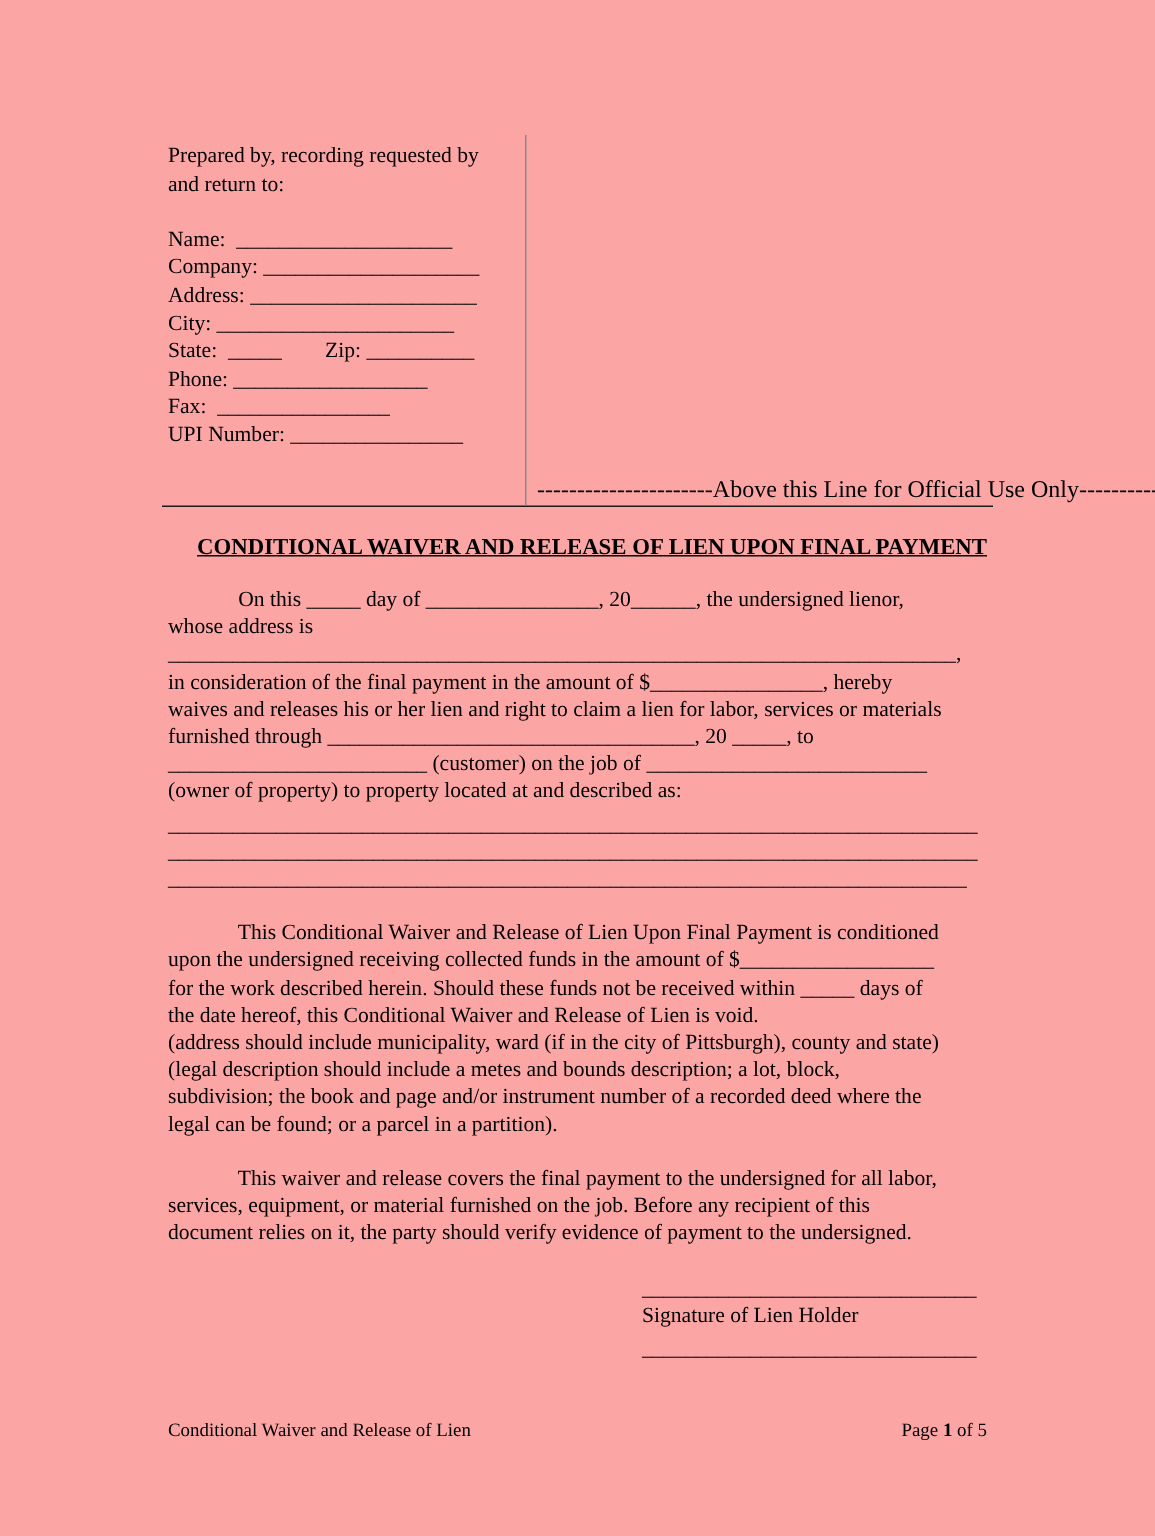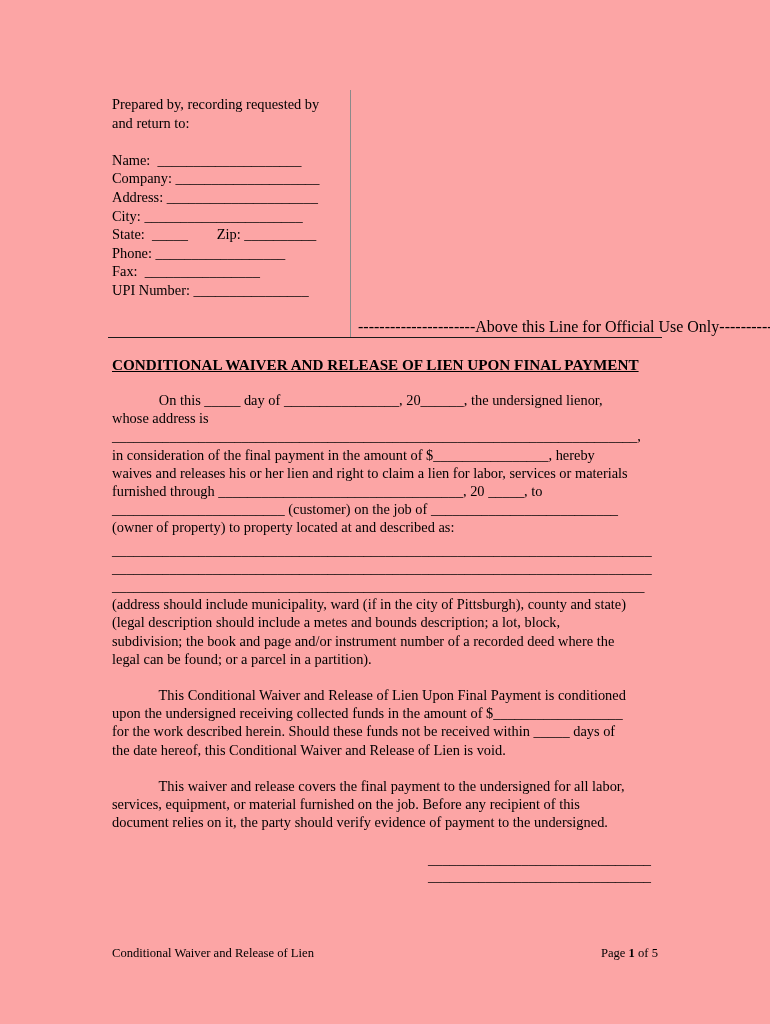--- a/index.html
+++ b/index.html
@@ -52,21 +52,21 @@
     white-space: pre;
   }
   .h-rule {
     border: none;
     border-top: 1.5px solid #1a1a1a;
     margin: 0 -4px;
   }
   
   .doc-title {
     margin-top: 18px;
-    text-align: left;
+    text-align: right;
     font-weight: bold;
     font-size: 15.2px;
     text-decoration: underline;
     white-space: pre;
   }
   
   .para {
     white-space: pre;
     line-height: 18.2px;
   }
@@ -135,36 +135,37 @@
 in consideration of the final payment in the amount of $________________, hereby
 waives and releases his or her lien and right to claim a lien for labor, services or materials
 furnished through __________________________________, 20 _____, to
 ________________________ (customer) on the job of __________________________
 (owner of property) to property located at and described as:</div>
 
     <div class="para blanks">___________________________________________________________________________
 ___________________________________________________________________________
 __________________________________________________________________________</div>
 
+    <div class="para p2">             This Conditional Waiver and Release of Lien Upon Final Payment is conditioned
+upon the undersigned receiving collected funds in the amount of $__________________
+for the work described herein. Should these funds not be received within _____ days of
+the date hereof, this Conditional Waiver and Release of Lien is void.</div>
+
     <div class="para notes">(address should include municipality, ward (if in the city of Pittsburgh), county and state)
 (legal description should include a metes and bounds description; a lot, block,
 subdivision; the book and page and/or instrument number of a recorded deed where the
 legal can be found; or a parcel in a partition).</div>
-
-    <div class="para p2">             This Conditional Waiver and Release of Lien Upon Final Payment is conditioned
-upon the undersigned receiving collected funds in the amount of $__________________
-for the work described herein. Should these funds not be received within _____ days of
-the date hereof, this Conditional Waiver and Release of Lien is void.</div>
 
     <div class="para p3">             This waiver and release covers the final payment to the undersigned for all labor,
 services, equipment, or material furnished on the job. Before any recipient of this
 document relies on it, the party should verify evidence of payment to the undersigned.</div>
 
     <div class="signature-block">
       <div class="sig-line">_______________________________</div>
+      <div class="sig-label">Signature of Lien Holder</div>
       <div class="sig-line">_______________________________</div>
     </div>
 
   </div>
 
   <div class="footer">
     <div class="footer-left">Conditional Waiver and Release of Lien</div>
     <div class="footer-right"><span>Page </span><b>1</b><span> of 5</span></div>
   </div>
 </div>

